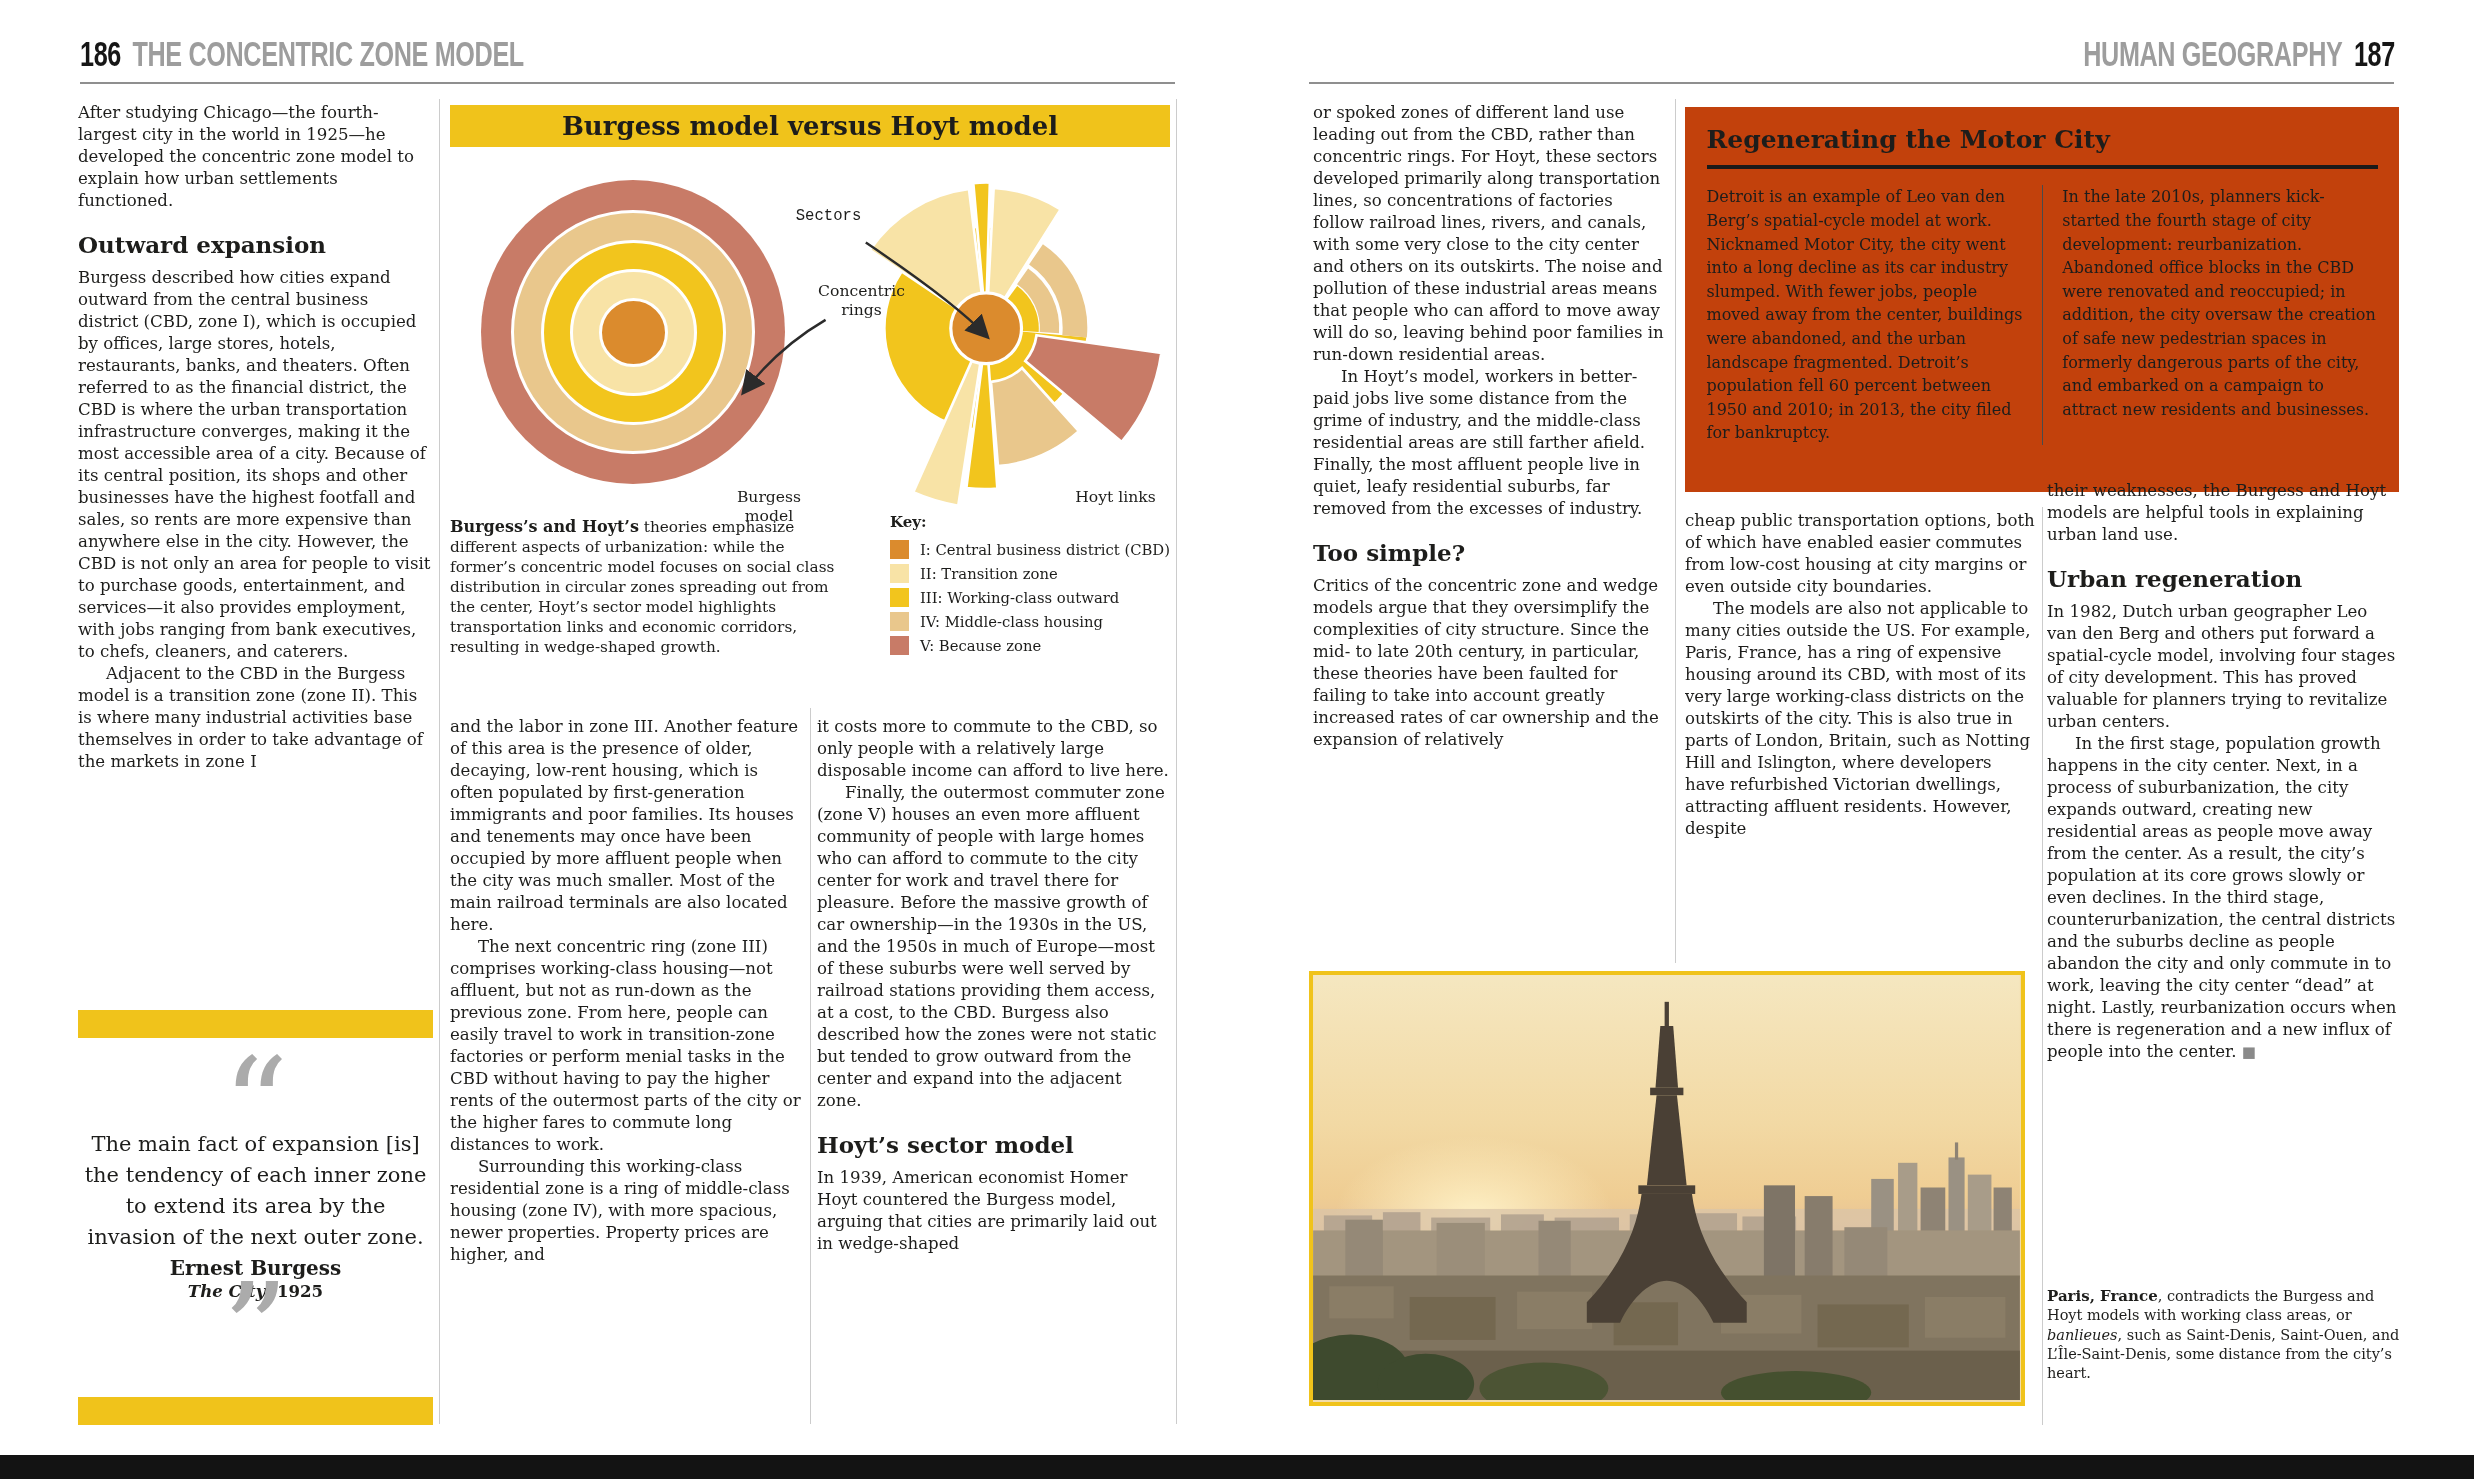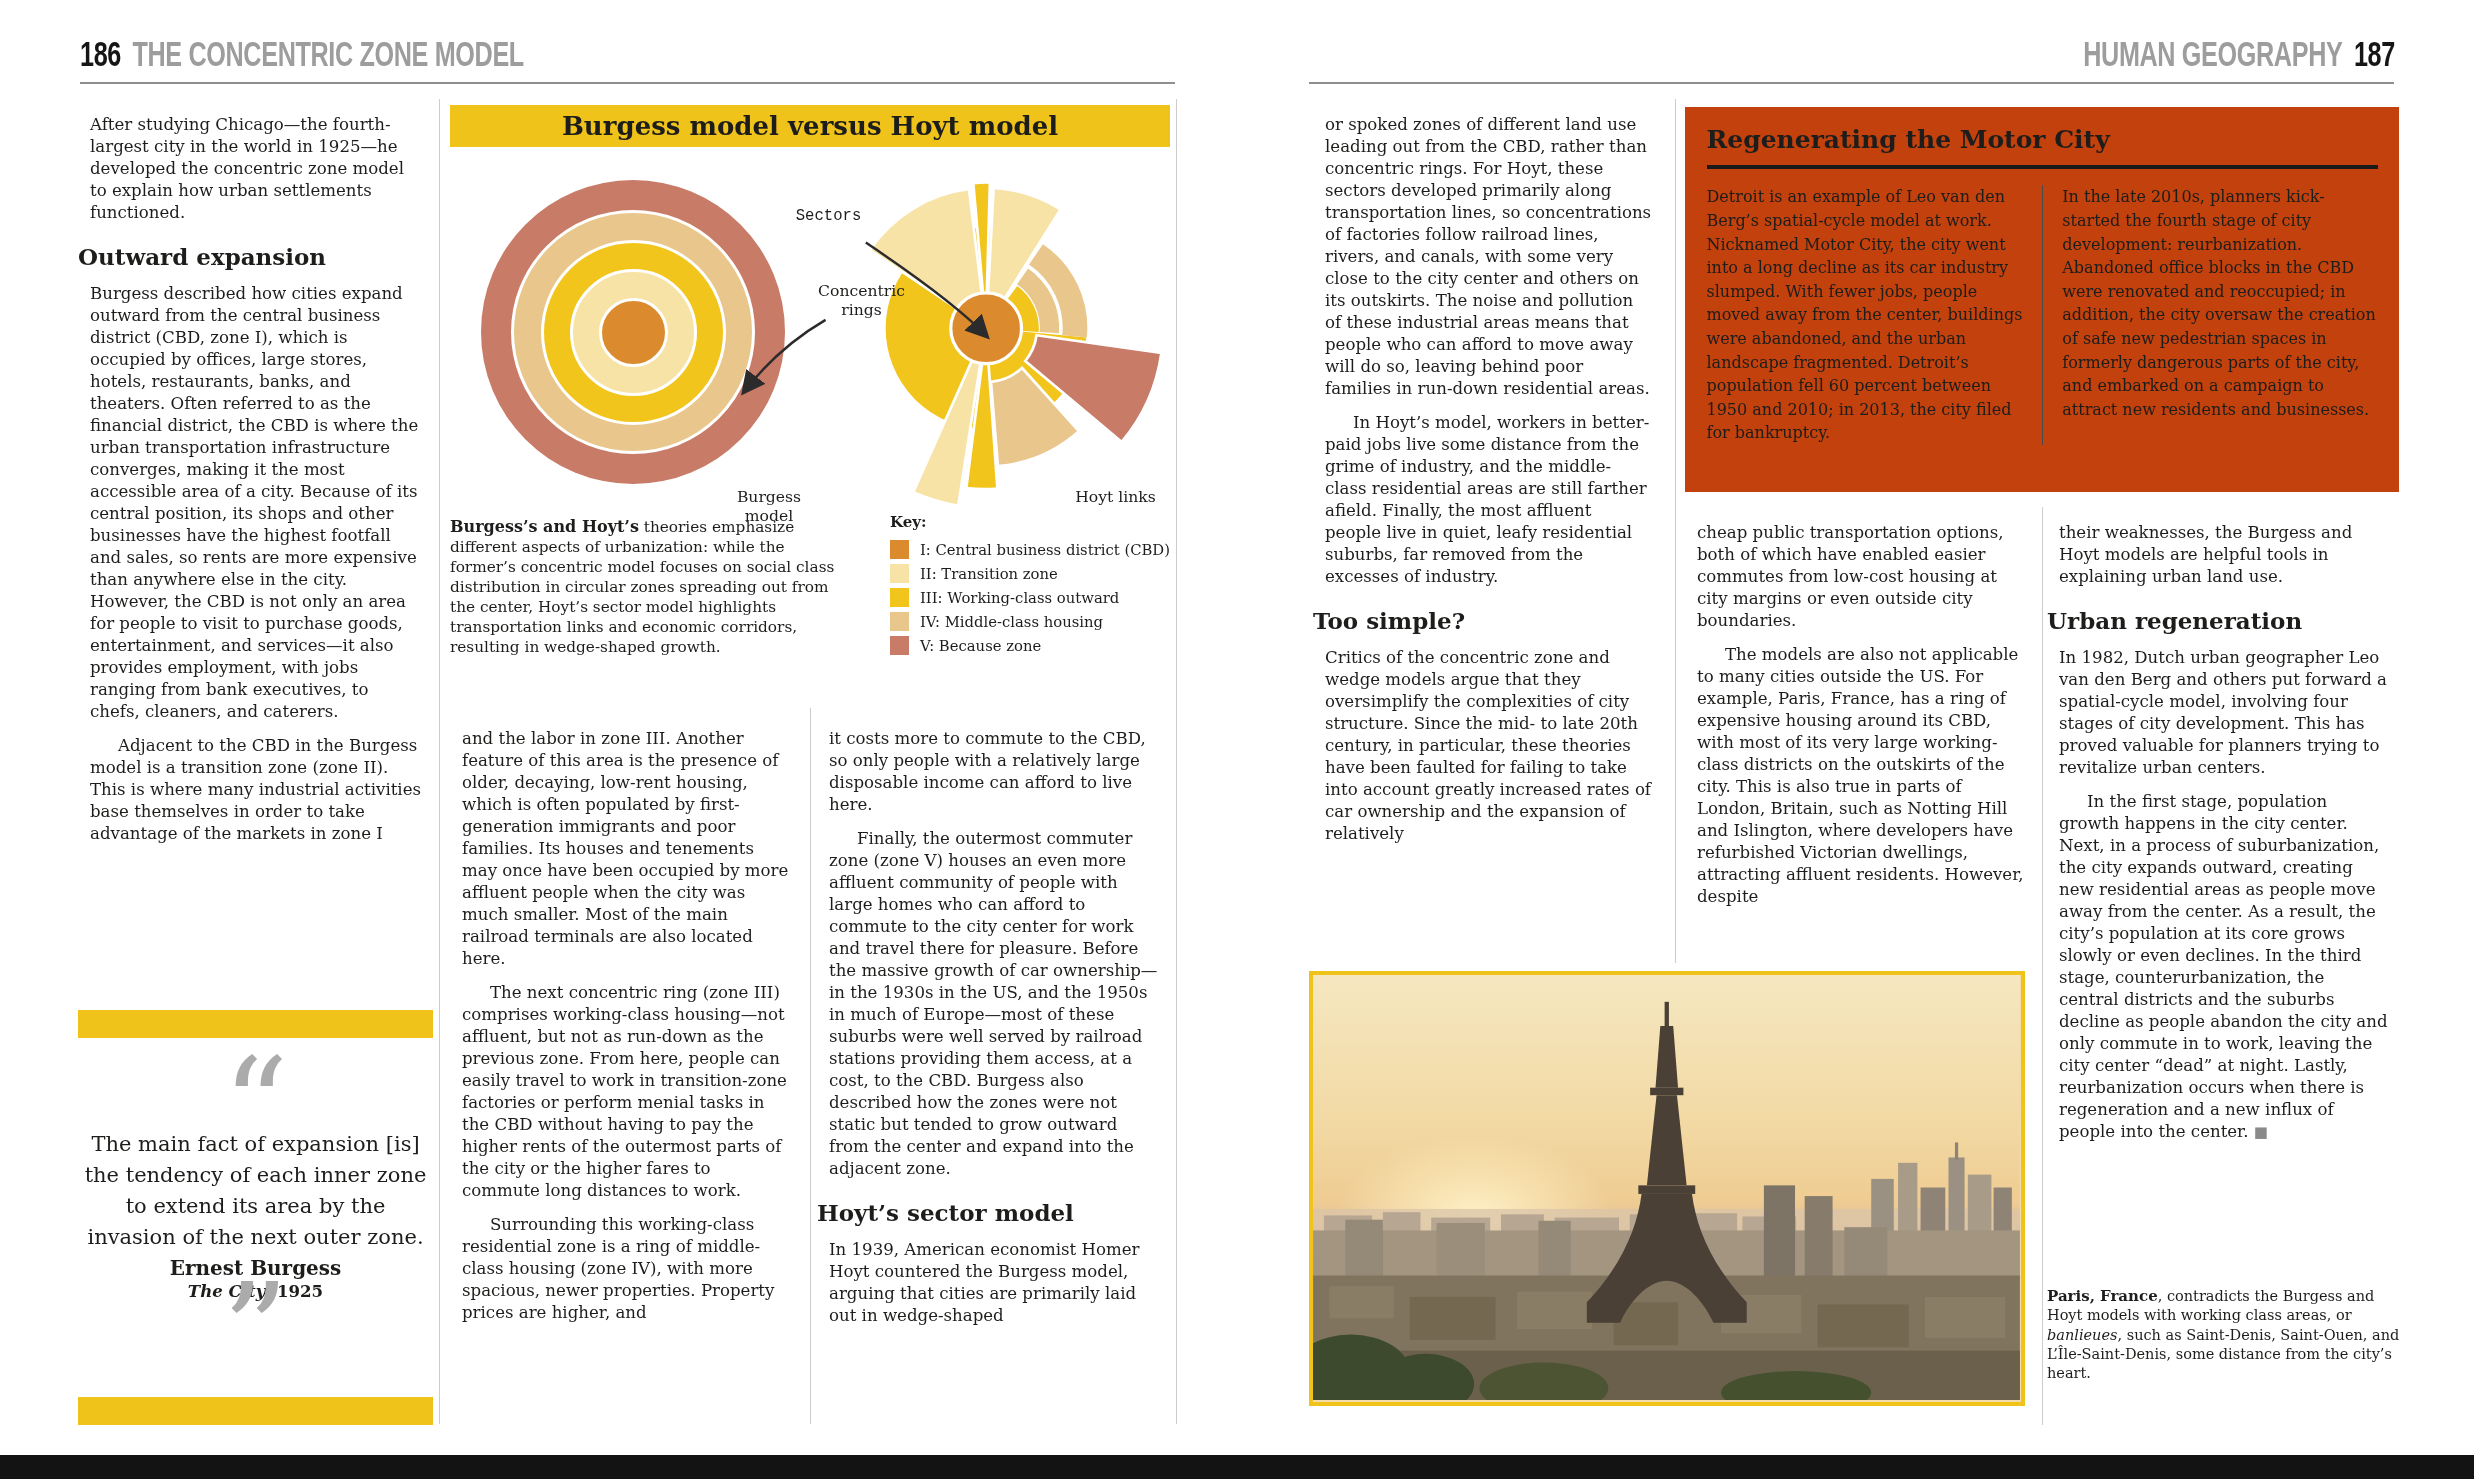--- a/index.html
+++ b/index.html
@@ -18,21 +18,21 @@
   .pg-sec { color: #9d9d9d; }
   .hd-rule { position: absolute; top: 82px; height: 2.1px; background: #8f8f8f; }
   .hd-rule.left  { left: 80px;  width: 1095px; }
   .hd-rule.right { left: 1309px; width: 1085px; }
 
   
   .vrule { position: absolute; width: 1.1px; background: #cccccc; }
 
   
   .col { position: absolute; font-size: 16.6px; line-height: 22px; overflow: hidden; }
-  .col p { margin: 12px; }
+  .col p { margin: 0; }
   .col p.ind { text-indent: 28px; }
   .colhead { font-family: "DejaVu Serif", serif; font-weight: 700; font-size: 23px;
              line-height: 1.15; margin: 20.4px 0 8.6px 0; }
   .intro { margin-bottom: 30px; }
   .endmark { color: #8a8a8a; font-size: 15px; }
 
   
   .quote-block { position: absolute; left: 78px; top: 1010px; width: 355px; height: 415px;
                  display: flex; flex-direction: column; justify-content: space-between; }
   .qbar { height: 28px; background: #F0C31B; }
@@ -240,21 +240,21 @@
       <p class="mbox-col c1">Detroit is an example of Leo van den Berg’s spatial-cycle model at work. Nicknamed Motor City, the city went into a long decline as its car industry slumped. With fewer jobs, people moved away from the center, buildings were abandoned, and the urban landscape fragmented. Detroit’s population fell 60 percent between 1950 and 2010; in 2013, the city filed for bankruptcy.</p>
       <p class="mbox-col c2">In the late 2010s, planners kick-started the fourth stage of city development: reurbanization. Abandoned office blocks in the CBD were renovated and reoccupied; in addition, the city oversaw the creation of safe new pedestrian spaces in formerly dangerous parts of the city, and embarked on a campaign to attract new residents and businesses.</p>
     </div>
   </div>
 
   <div class="col" style="left:1685px; top:510px; width:351px; height:456px;">
     <p>cheap public transportation options, both of which have enabled easier commutes from low-cost housing at city margins or even outside city boundaries.</p>
     <p class="ind">The models are also not applicable to many cities outside the US. For example, Paris, France, has a ring of expensive housing around its CBD, with most of its very large working-class districts on the outskirts of the city. This is also true in parts of London, Britain, such as Notting Hill and Islington, where developers have refurbished Victorian dwellings, attracting affluent residents. However, despite</p>
   </div>
 
-  <div class="col" style="left:2047px; top:510px; width:354px; height:773px;">
+  <div class="col" style="left:2047px; top:480px; width:354px; height:773px;">
     <p>their weaknesses, the Burgess and Hoyt models are helpful tools in explaining urban land use.</p>
     <h3 class="colhead">Urban regeneration</h3>
     <p>In 1982, Dutch urban geographer Leo van den Berg and others put forward a spatial-cycle model, involving four stages of city development. This has proved valuable for planners trying to revitalize urban centers.</p>
     <p class="ind"><span>In the first stage, population growth happens in the city center. Next, in a process of suburbanization, the city expands outward, creating new residential areas as people move away from the center. As a result, the city’s population at its core grows slowly or even declines. In the third stage, counterurbanization, the central districts and the suburbs decline as people abandon the city and only commute in to work, leaving the city center “dead” at night. Lastly, reurbanization occurs when there is regeneration and a new influx of people into the center. </span><span class="endmark">■</span></p>
   </div>
 
   <div class="photo">
     <svg width="707" height="425" viewBox="0 0 1317 792">
       <defs>
         <linearGradient id="sky" x1="0" y1="0" x2="0" y2="1">

